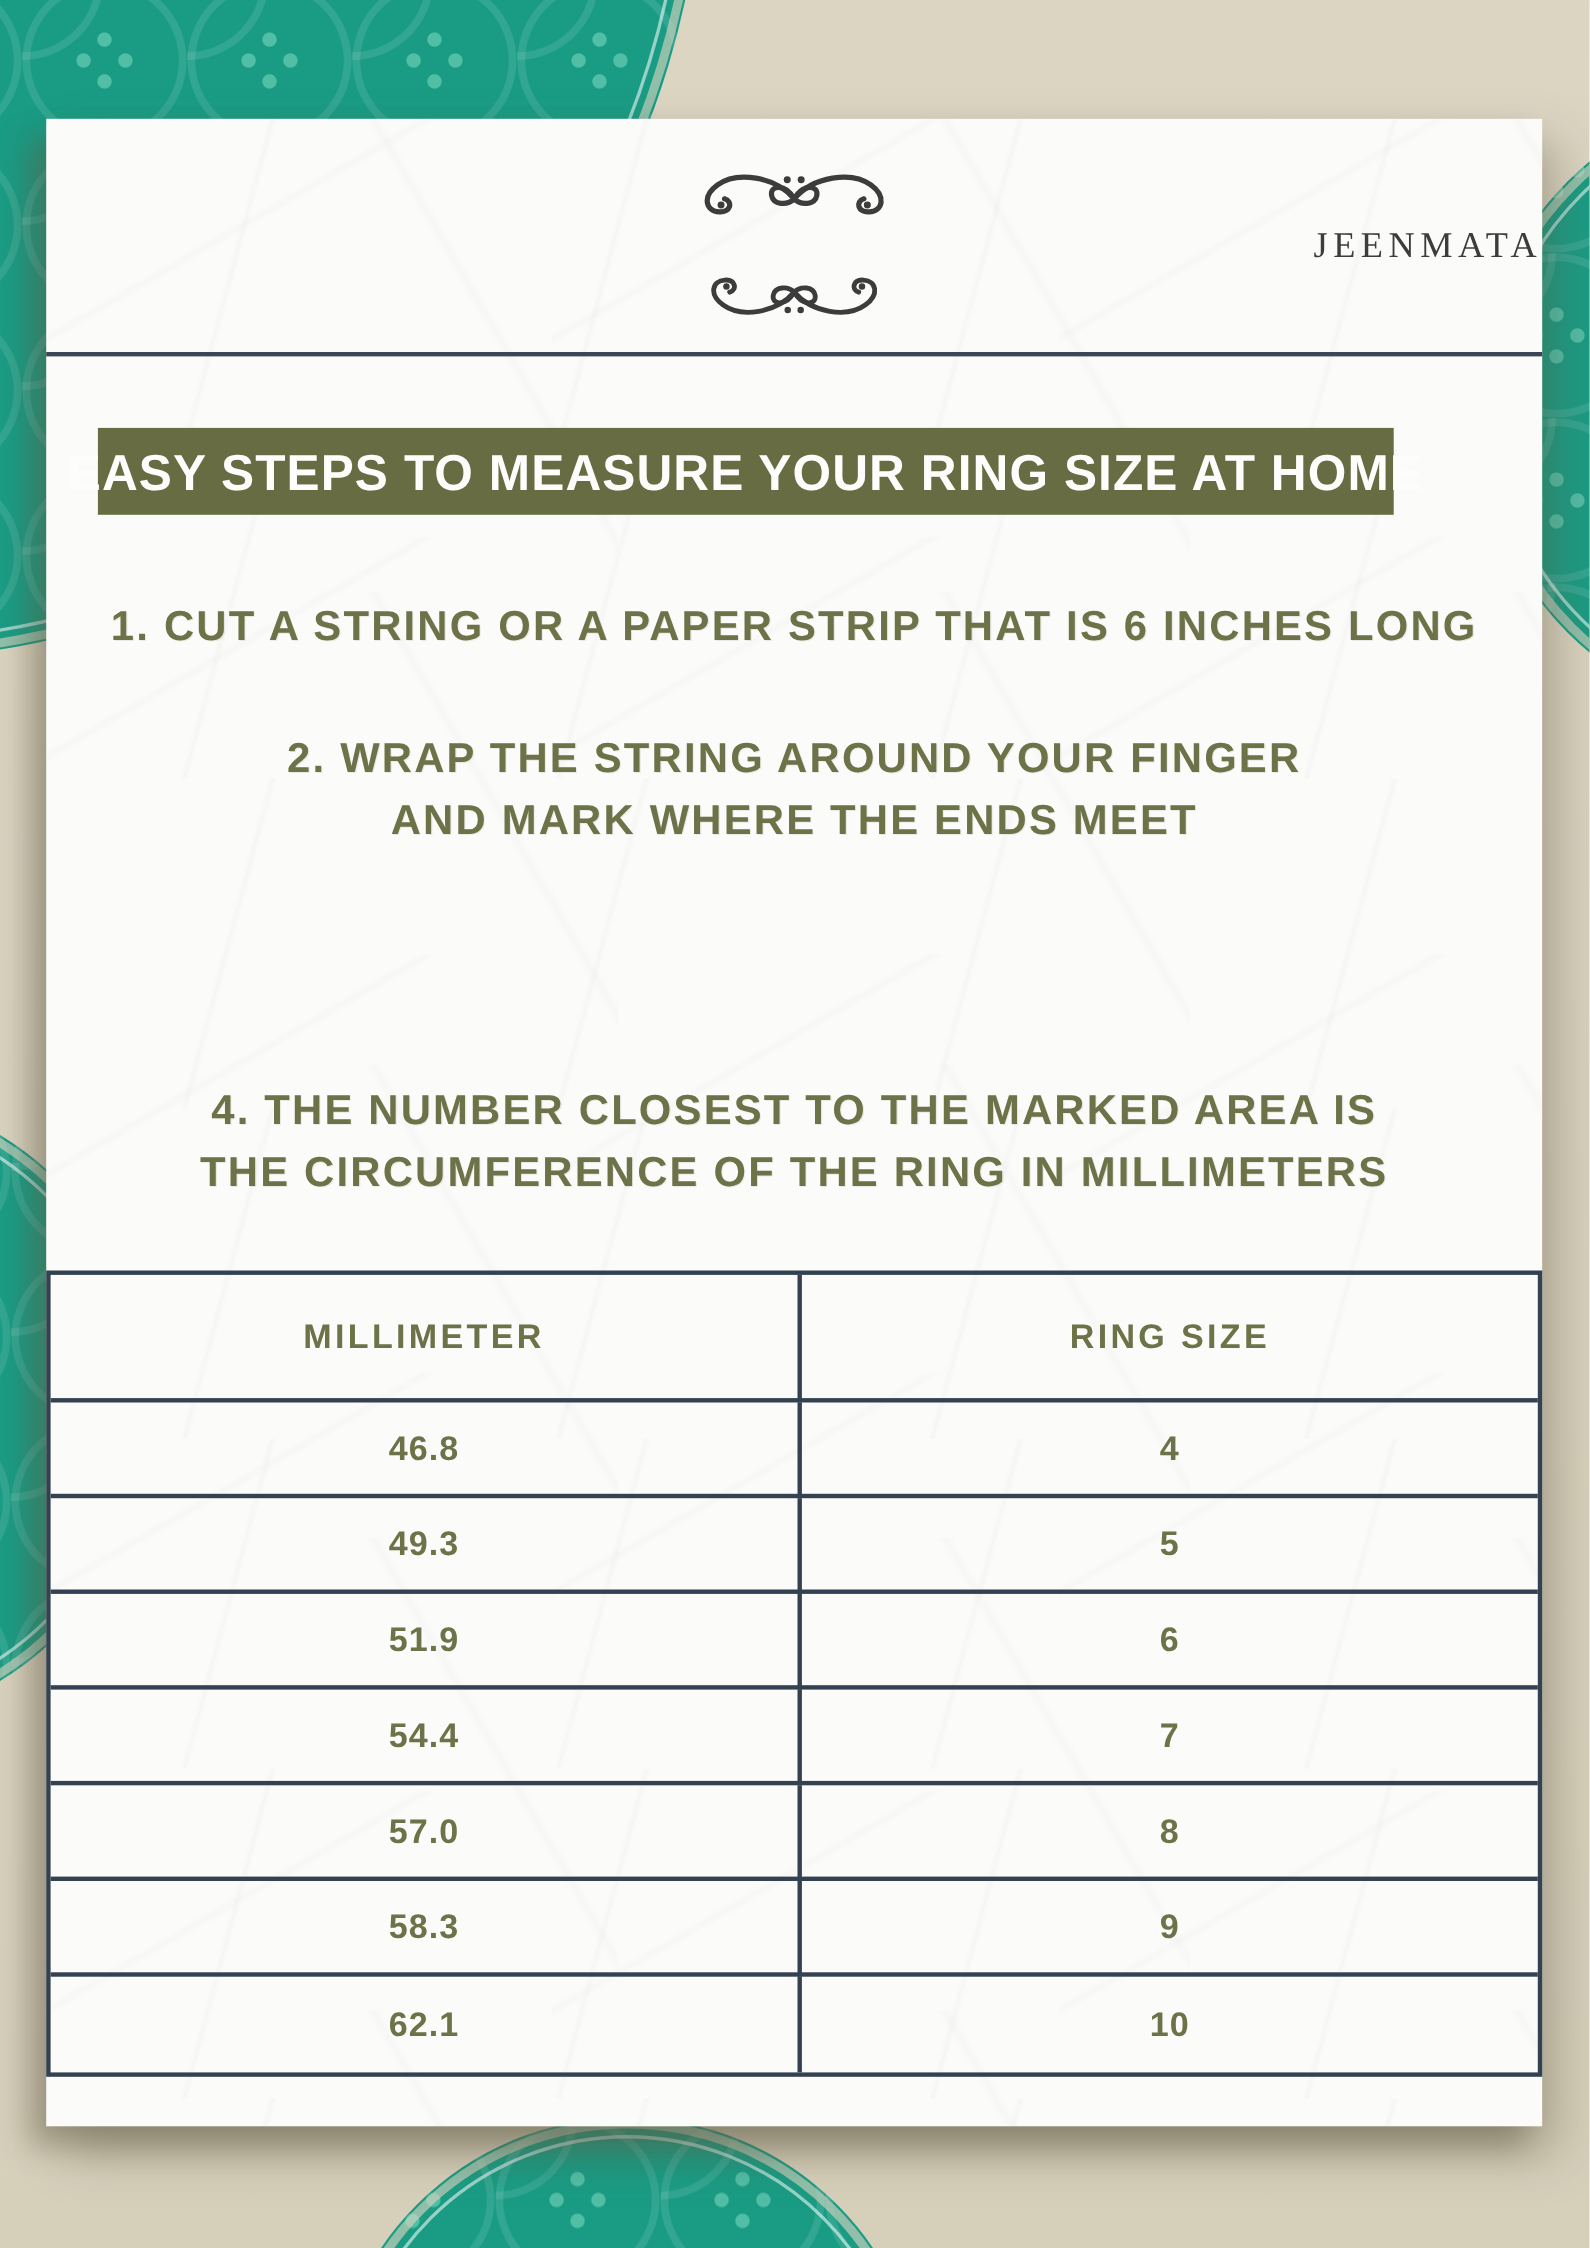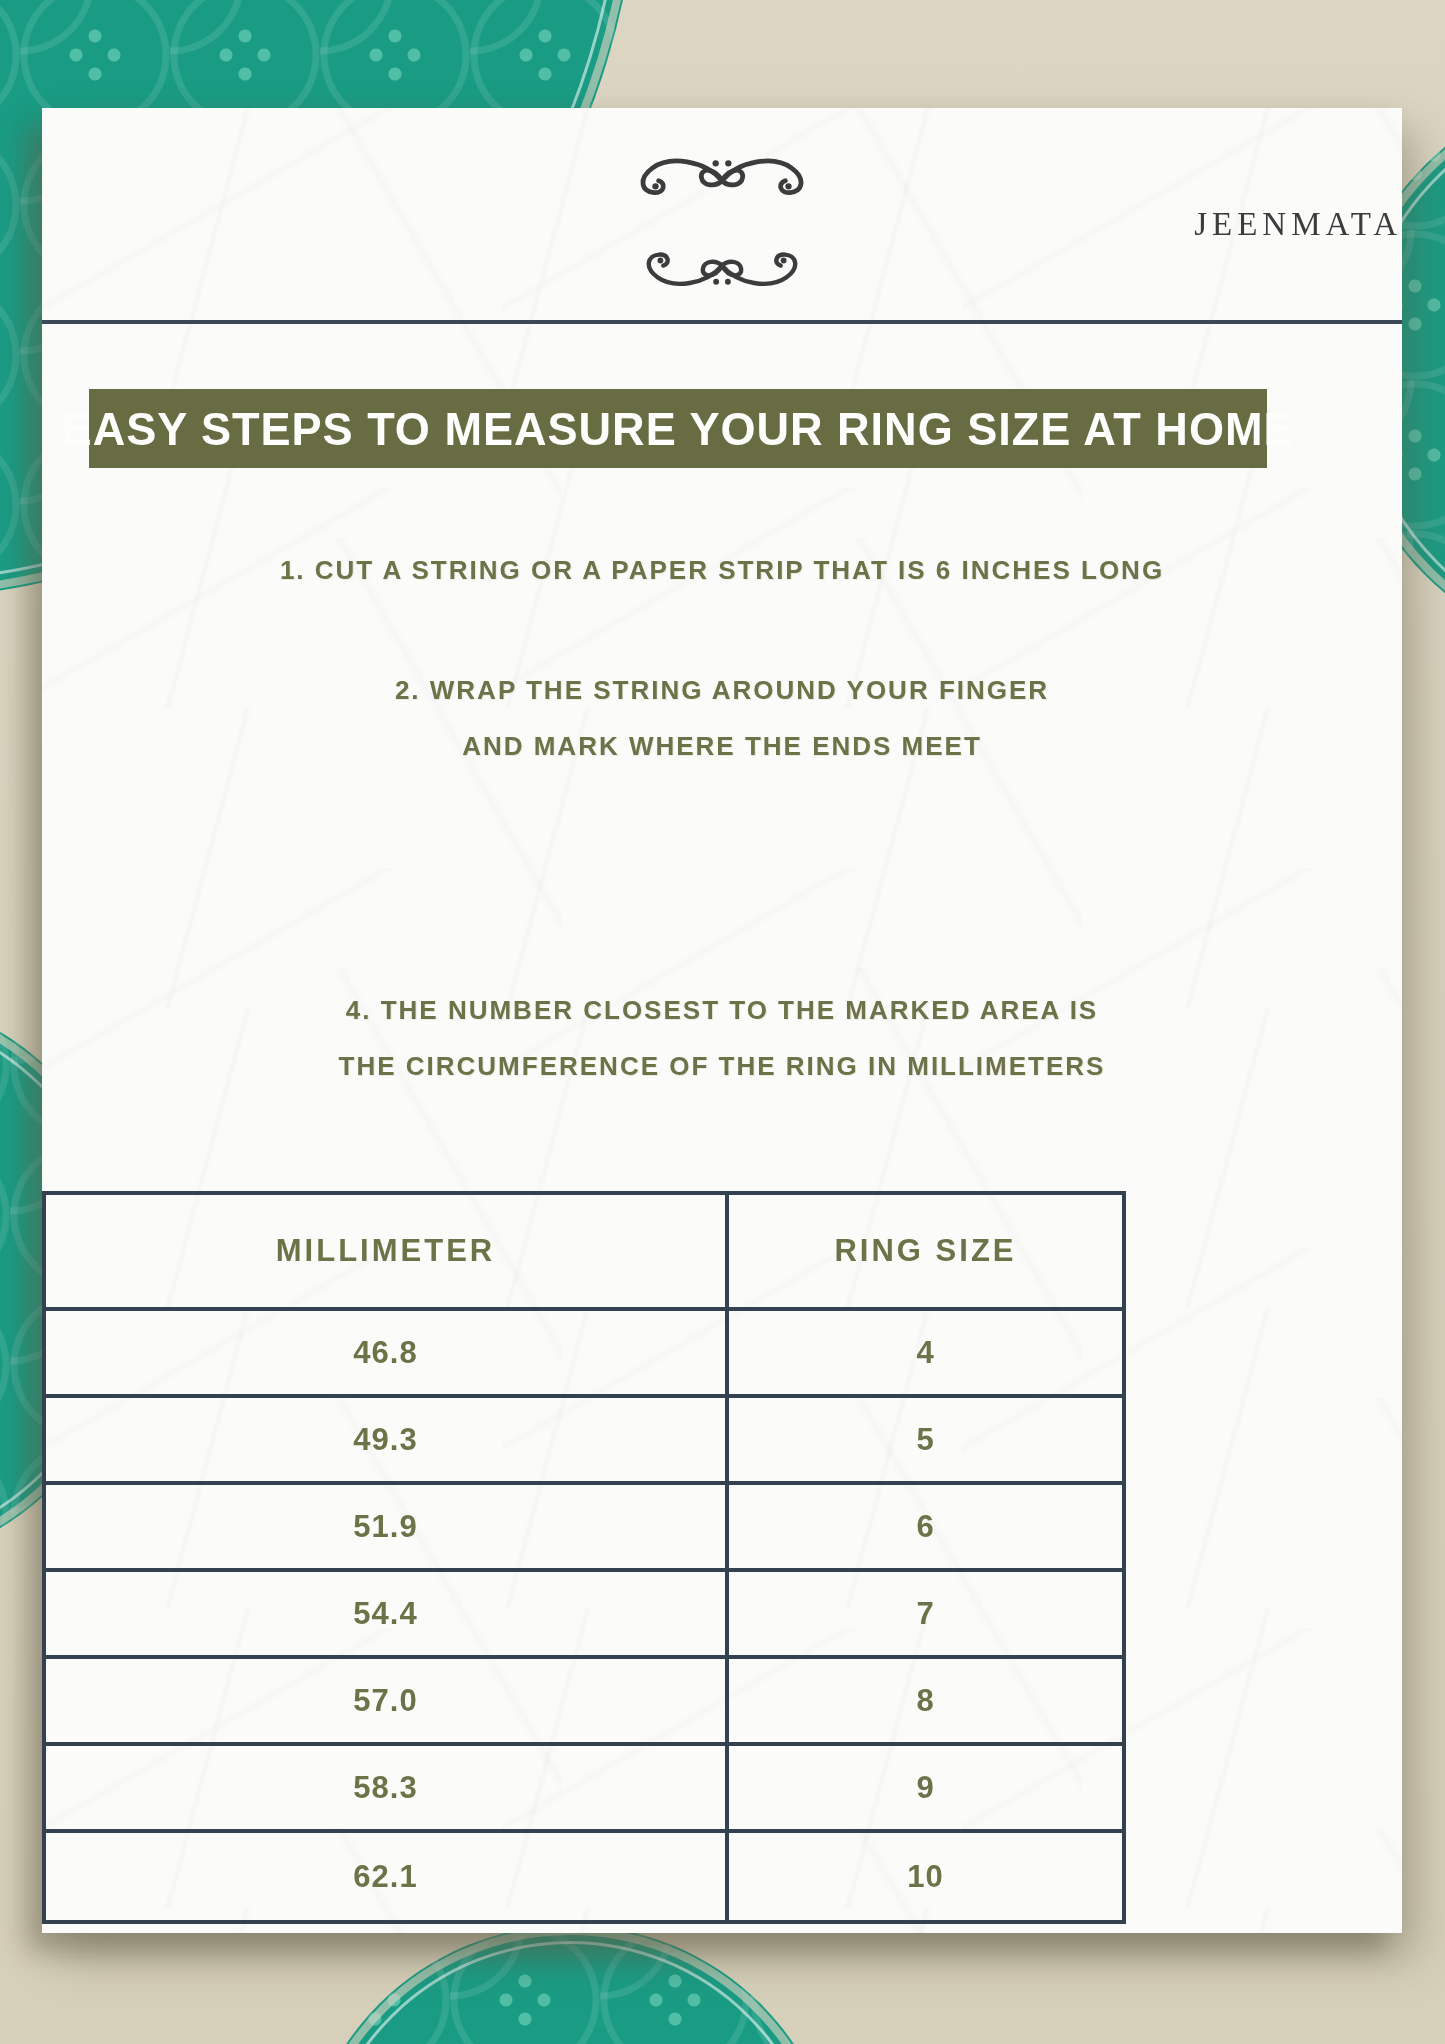--- a/index.html
+++ b/index.html
@@ -58,32 +58,31 @@
     background:#686c42;display:flex;align-items:center;justify-content:center;
   }
   .title-banner span{
     color:#fdfdfb;font-size:46px;font-weight:700;letter-spacing:1px;
     transform:scaleX(.98);white-space:nowrap;
   }
 
   
   .step{
     position:absolute;left:0;width:100%;text-align:center;
-    color:#6e7248;font-size:26px;font-weight:700;letter-spacing:2px;line-height:56px;
+    color:#6e7248;font-size:38px;font-weight:700;letter-spacing:2px;line-height:56px;
     text-shadow:1px 1px 0 rgba(110,114,72,.12);
   }
   .step-1{top:434px;} .step-2{top:554px;} .step-3{top:709px;} .step-4{top:874px;}
 
   
   .size-table{
-    position:absolute;left:0;top:1047px;width:1084px;box-sizing:border-box;
+    position:absolute;left:0;top:1047px;width:1360px;box-sizing:border-box;
     border:4px solid #344150;
     display:grid;grid-template-columns:683px 1fr;
     grid-template-rows:116px repeat(7,87px);
-    margin-top:36px;
   }
   .cell{
     display:flex;align-items:center;justify-content:center;
     border-bottom:4px solid #344150;box-sizing:border-box;
     color:#6e7248;font-weight:700;font-size:31px;letter-spacing:1px;
   }
   .cell.col-0{border-right:4px solid #344150;}
   .cell.header{letter-spacing:3px;}
   .cell.last{border-bottom:none;text-align:right;}
 </style>

